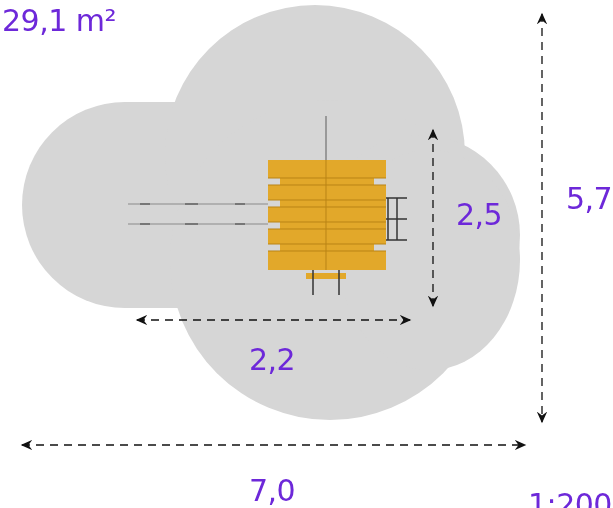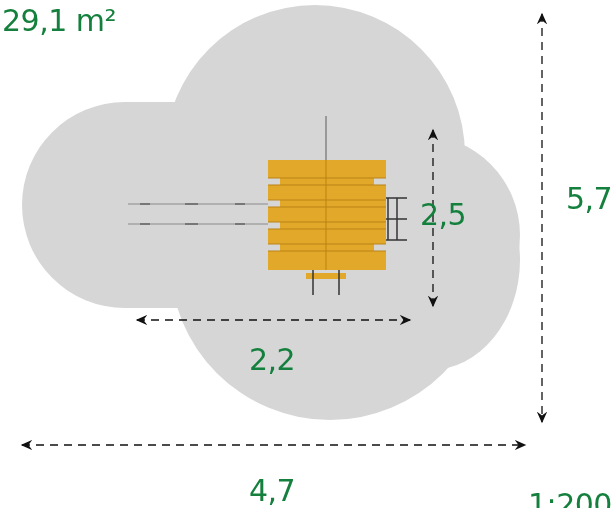--- a/index.html
+++ b/index.html
@@ -1,18 +1,18 @@
 <!DOCTYPE html>
 <html><head>
 <meta charset="utf-8">
 <style>
   html,body{margin:0;padding:0;background:#fff;}
   body{width:613px;height:508px;position:relative;overflow:hidden;font-family:"DejaVu Sans","Liberation Sans",sans-serif;}
   svg{position:absolute;left:0;top:0;}
-  .lbl{position:absolute;color:#15803d;font-size:30px;line-height:1;white-space:nowrap;letter-spacing:-0.5px;}
+  .lbl{position:absolute;color:#6d28d9;font-size:30px;line-height:1;white-space:nowrap;letter-spacing:-0.5px;}
 </style>
 </head>
 <body>
 
 <svg width="613" height="508" viewBox="0 0 613 508">
   <defs>
     <marker id="ah" markerWidth="10" markerHeight="10" refX="8" refY="5" orient="auto-start-reverse">
       <path d="M0,1 L9,5 L0,9 L3,5 Z" fill="#111"></path>
     </marker>
   </defs>
@@ -78,17 +78,17 @@
 
   <g stroke="#111" stroke-width="1.3" stroke-dasharray="8,6" fill="none">
     <line x1="433" y1="130" x2="433" y2="306" marker-start="url(#ah)" marker-end="url(#ah)"></line>
     <line x1="137" y1="320" x2="410" y2="320" marker-start="url(#ah)" marker-end="url(#ah)"></line>
     <line x1="542" y1="14" x2="542" y2="422" marker-start="url(#ah)" marker-end="url(#ah)"></line>
     <line x1="22" y1="445" x2="525" y2="445" marker-start="url(#ah)" marker-end="url(#ah)"></line>
   </g>
 </svg>
 
 <div class="lbl" style="left:2px;top:6px;">29,1 m²</div>
-<div class="lbl" style="left:420px;top:200px;text-align:center;">2,5</div>
+<div class="lbl" style="left:456px;top:200px;text-align:center;">2,5</div>
 <div class="lbl" style="left:566px;top:184px;">5,7</div>
 <div class="lbl" style="left:249px;top:345px;">2,2</div>
-<div class="lbl" style="left:249px;top:476px;">4,7</div>
+<div class="lbl" style="left:249px;top:476px;">7,0</div>
 <div class="lbl" style="left:528px;top:490px;">1:200</div>
 
 </body></html>

